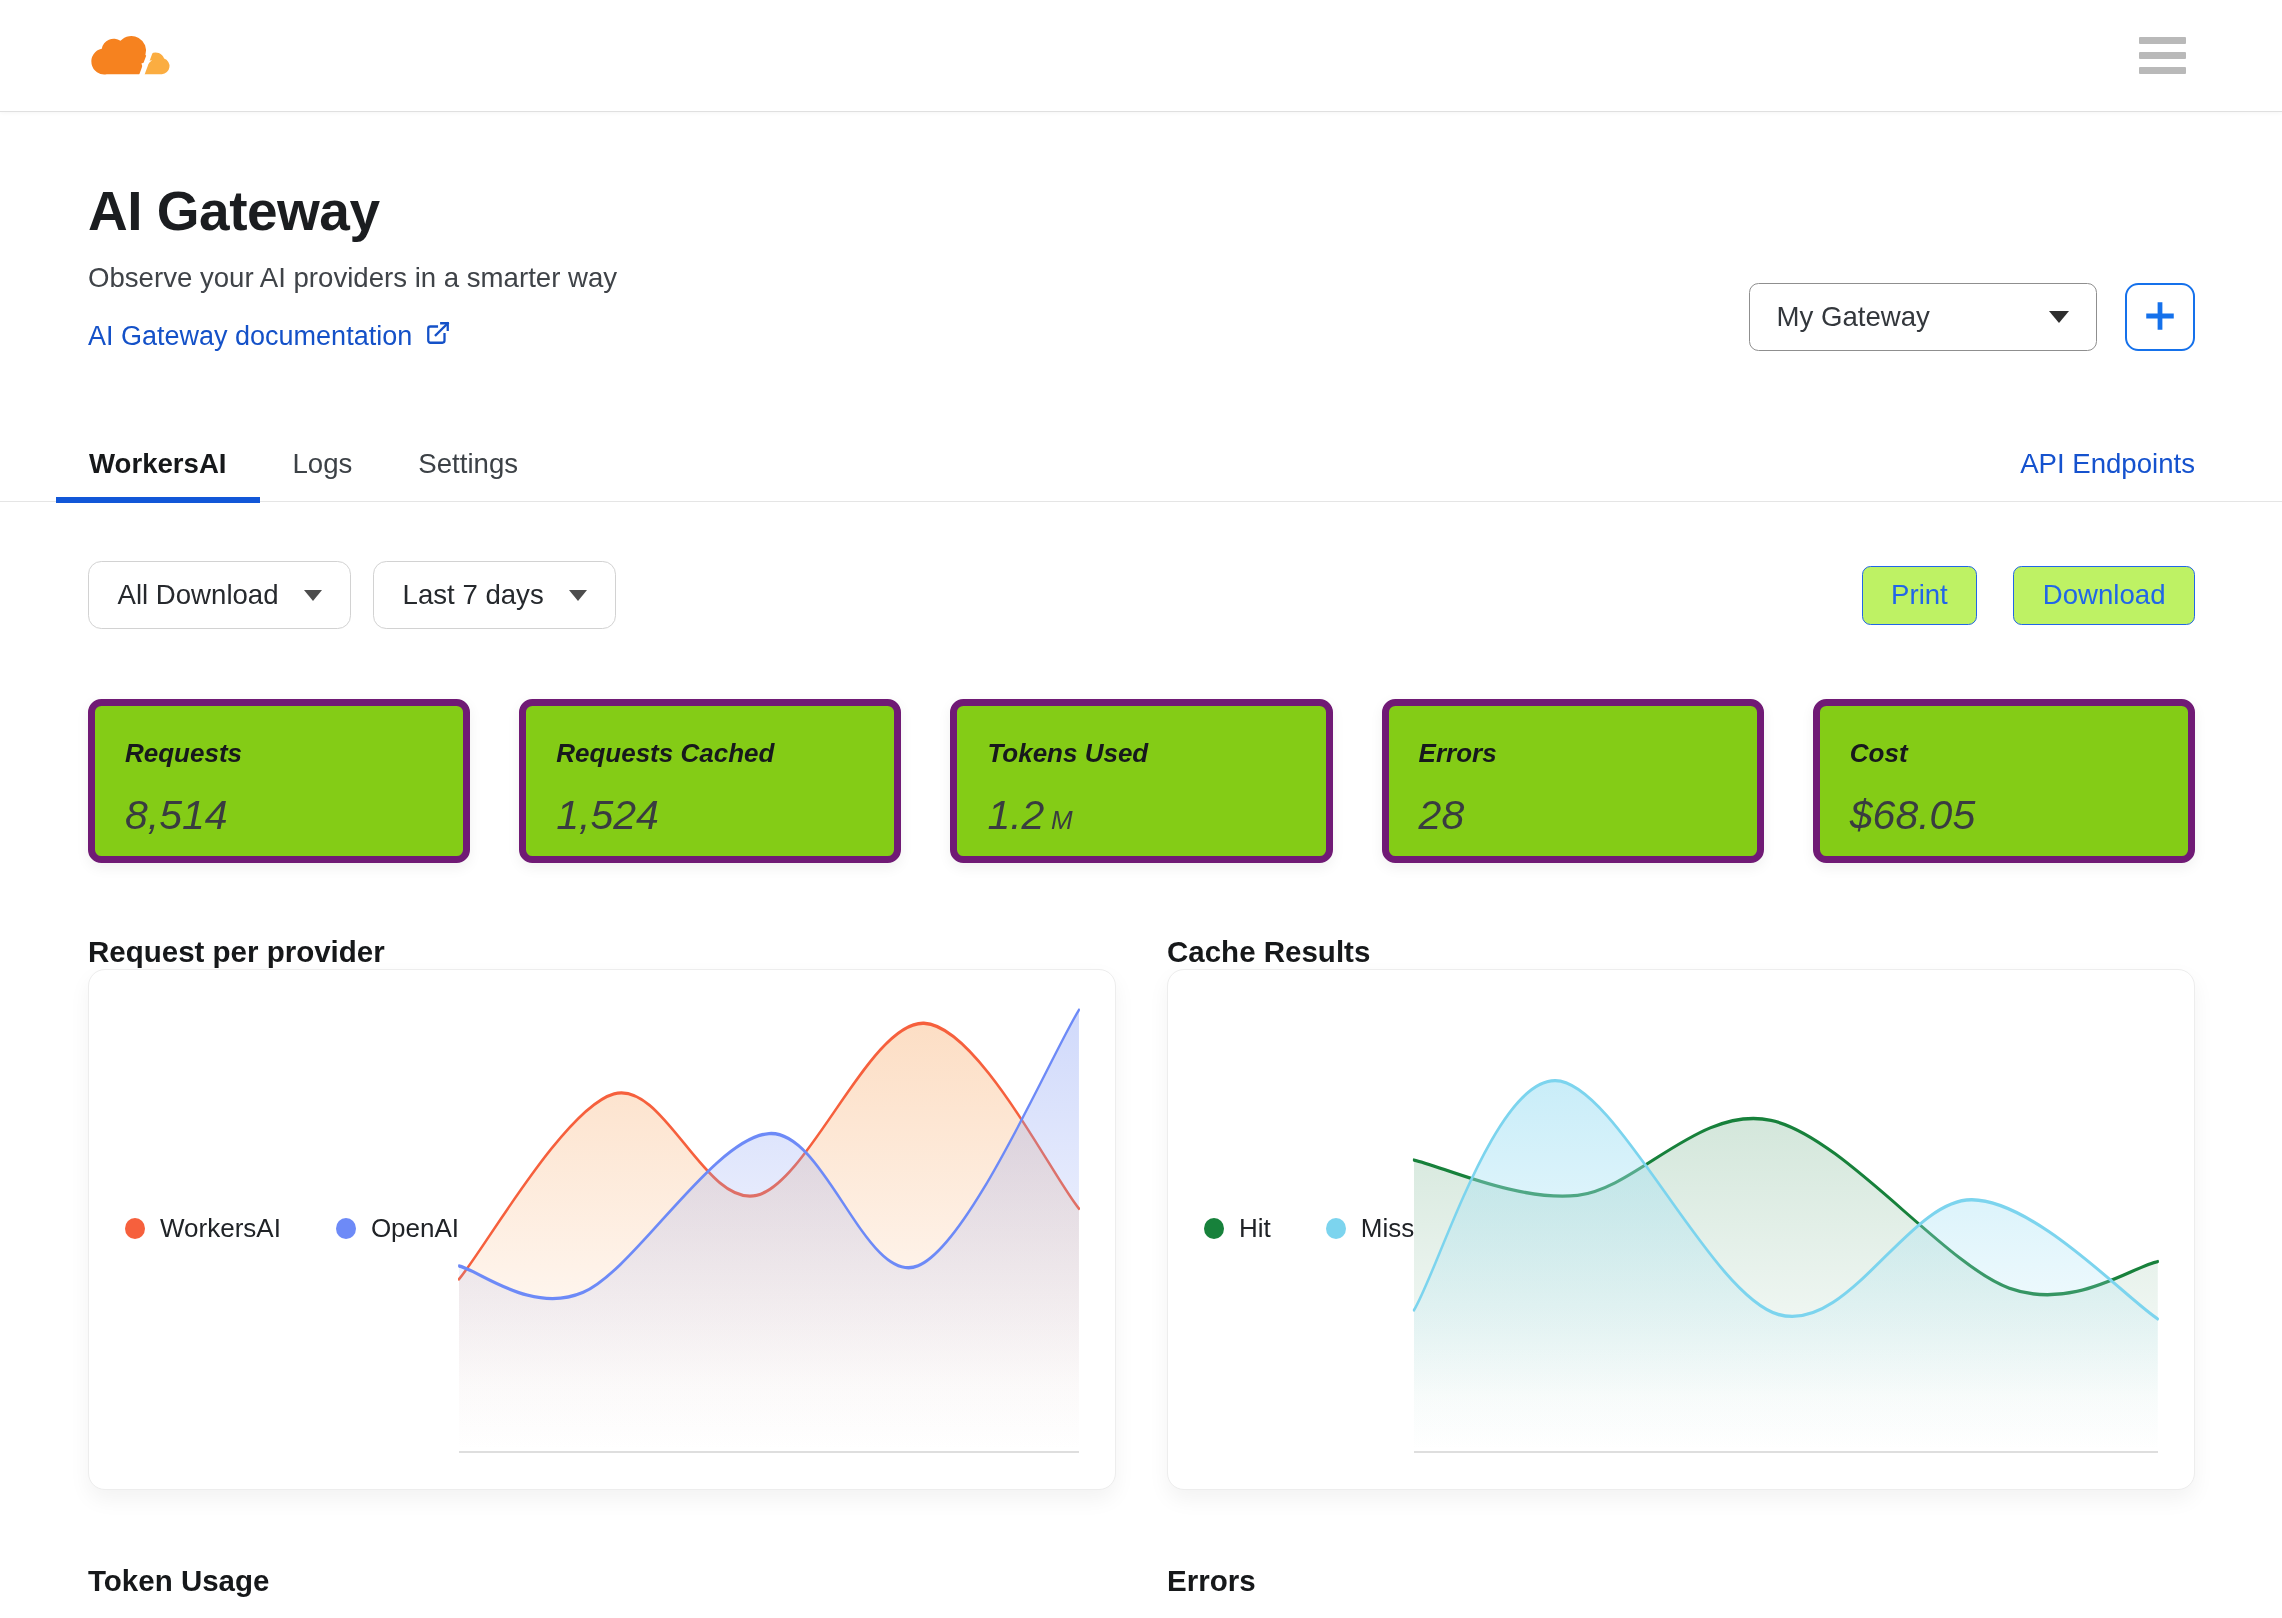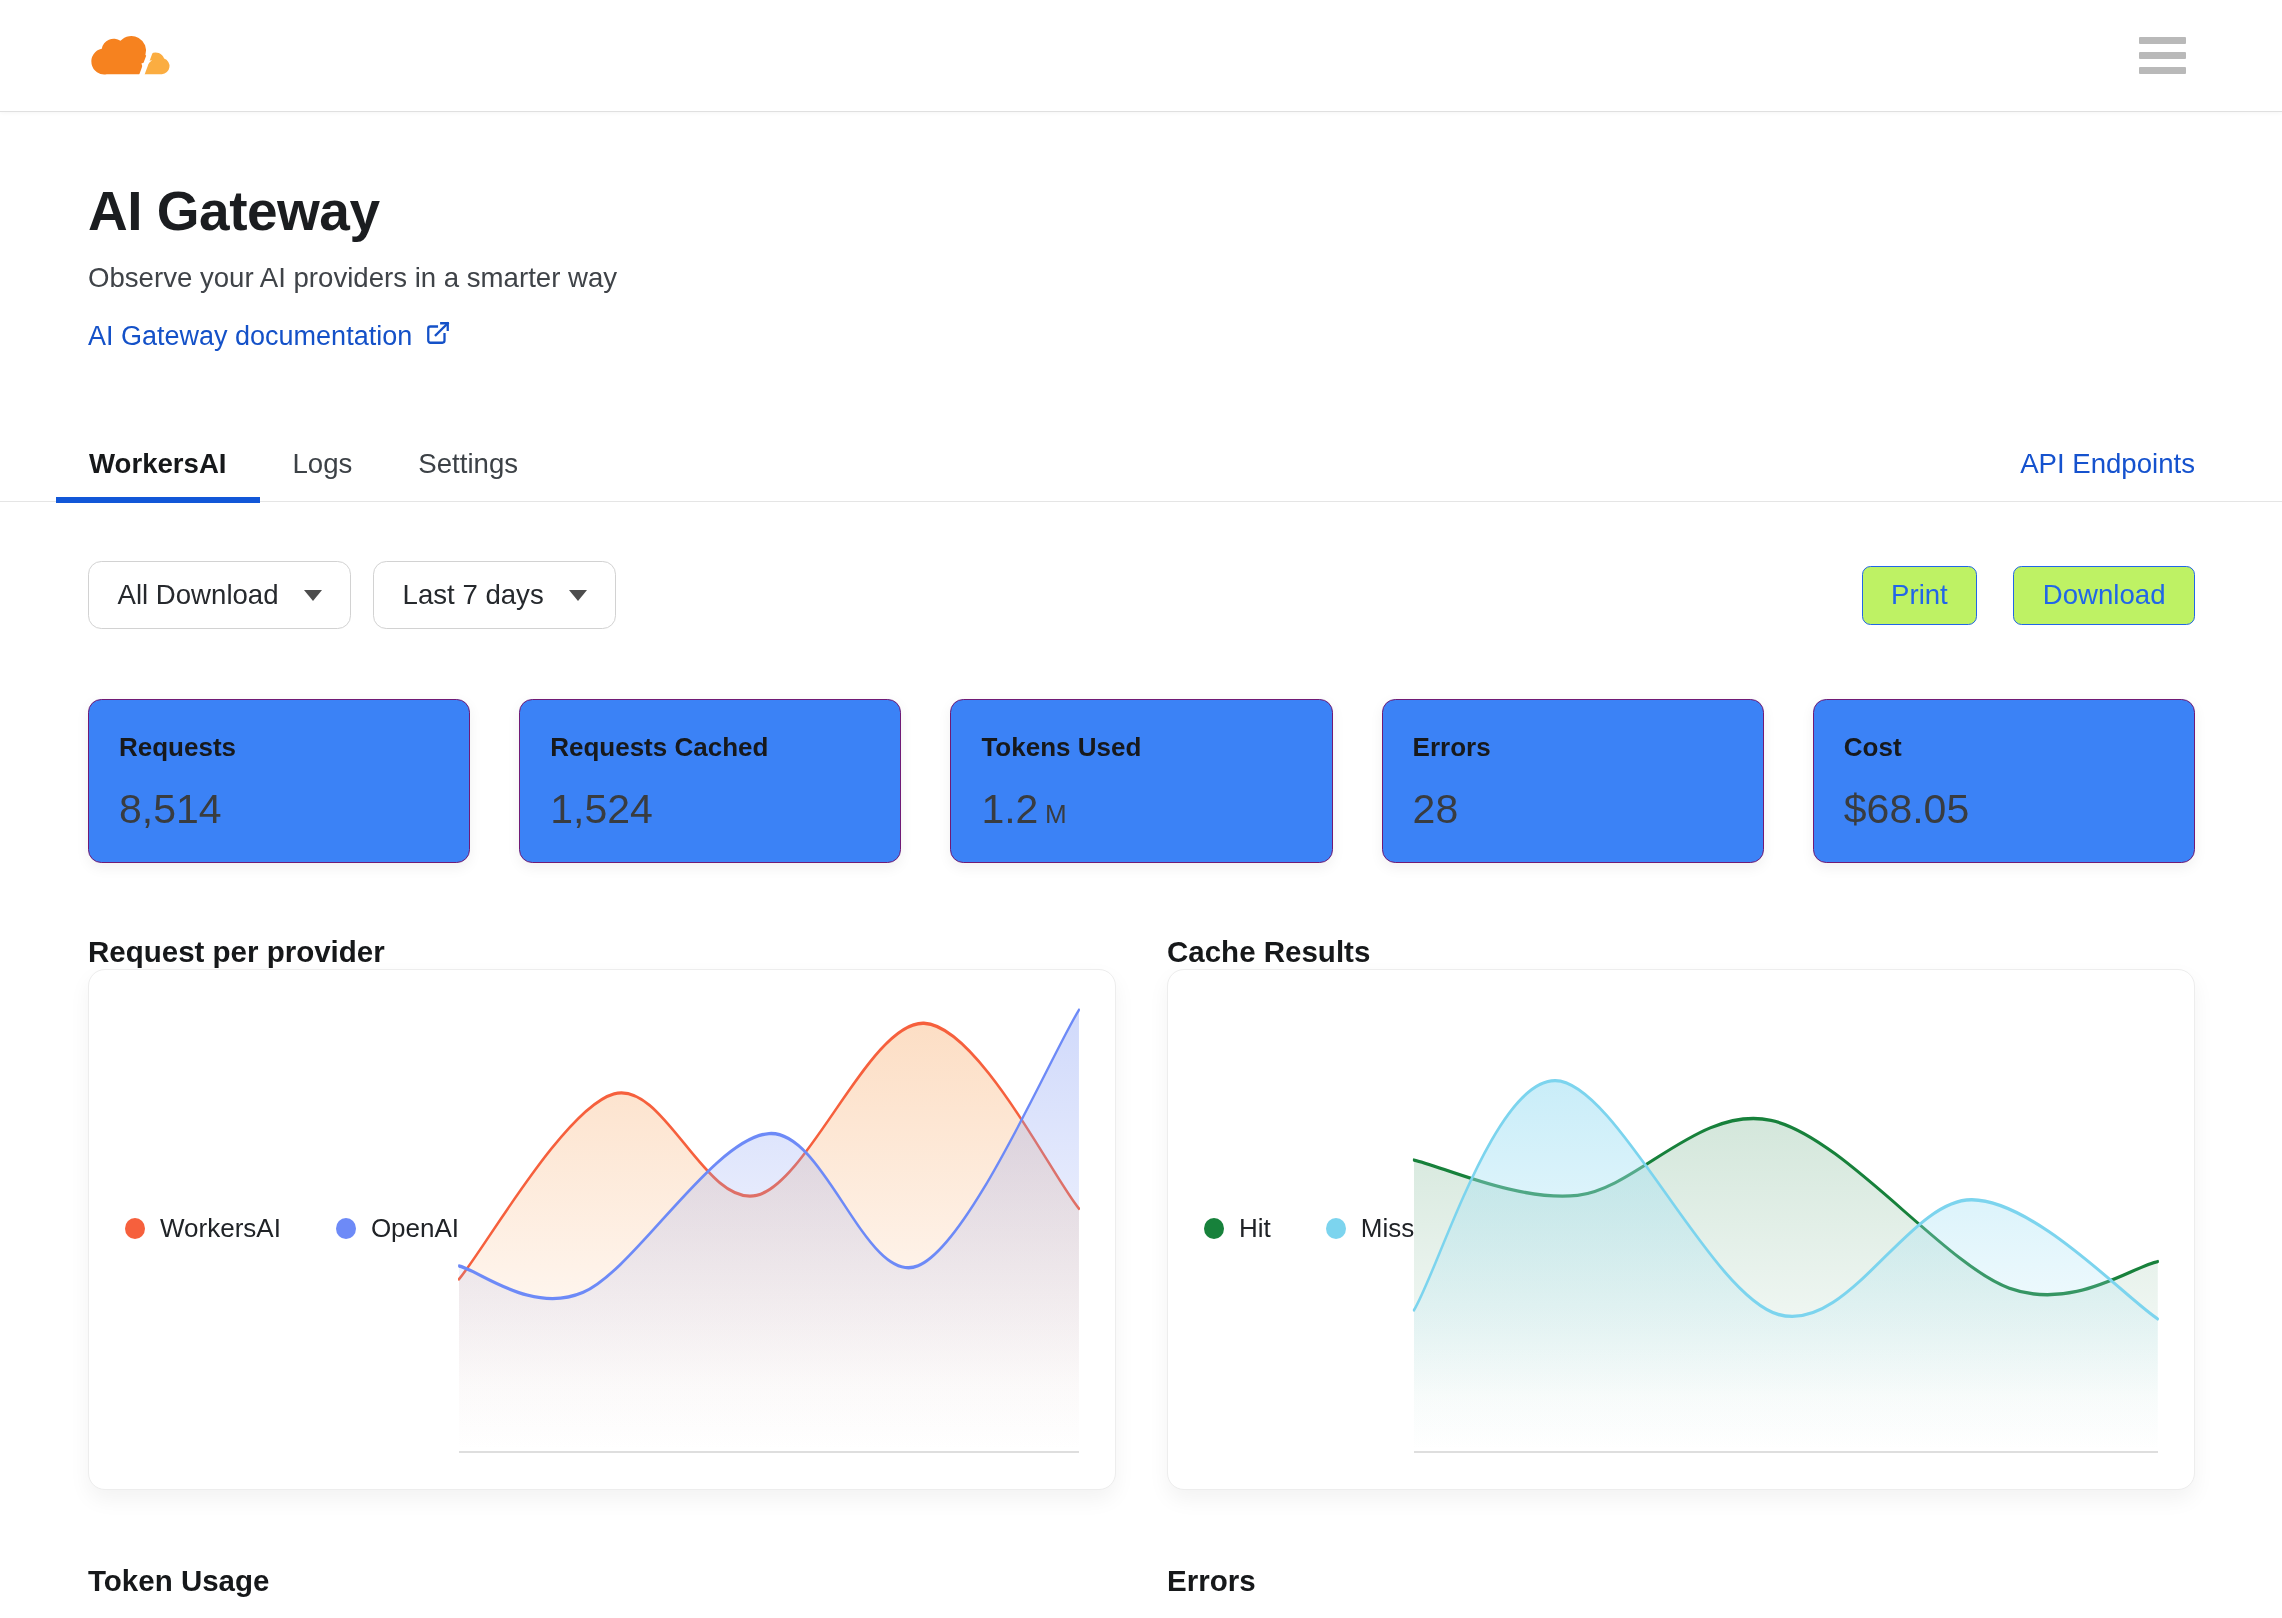--- a/index.html
+++ b/index.html
@@ -54,22 +54,22 @@
     color:#26292d; cursor:pointer; }
   .chip .caret { border-left-width:9.5px; border-right-width:9.5px;
     border-top:11.4px solid #4d4d4d; }
   .btns { display:flex; gap:36px; }
   .btn { height:59px; border:1.9px solid #2166E8; border-radius:8.6px; background:#bef264;
     color:#2166E8; font-size:27.6px; padding:0 28.5px; display:flex; align-items:center;
     cursor:pointer; font-family:inherit; }
 
   
   .stats { margin-top:70px; display:grid; grid-template-columns:repeat(5,1fr); gap:49px; }
-  .stat-card { height:164px; background:#3b82f6; border:1px solid #701a75; border-radius:13.3px;
-    box-shadow:0 4.8px 13.3px rgba(0,0,0,.06); padding:32px 30px; }
+  .stat-card { height:164px; background:#84cc16; border:7px solid #701a75; border-radius:13.3px;
+    box-shadow:0 4.8px 13.3px rgba(0,0,0,.06); padding:32px 30px;font-style:italic; }
   .stat-label { font-size:26px; font-weight:700; color:#17191c; }
   .stat-value { margin-top:23px; font-size:41px; color:#393c40;
     display:flex; align-items:baseline; gap:6.7px; }
   .stat-suffix { font-size:26px; letter-spacing:1px; }
 
   
   .charts { margin-top:72px; display:grid; grid-template-columns:1fr 1fr; gap:51px; }
   .chart-title { font-size:29.5px; font-weight:700; color:#16181a; }
   .chart-card { height:521px; background:#fff; border:1px solid #ededed;
     border-radius:17px; box-shadow:0 9.5px 21px rgba(0,0,0,.05);
@@ -112,20 +112,33 @@
         <span>AI Gateway documentation</span>
         <span>
           <svg width="26" height="26" viewBox="0 0 24 24" fill="none" stroke-width="2.1" stroke-linecap="square" stroke-linejoin="miter">
             <path d="M18 13v6a2 2 0 0 1-2 2H5a2 2 0 0 1-2-2V8a2 2 0 0 1 2-2h6"></path>
             <polyline points="15 3 21 3 21 9"></polyline>
             <line x1="10" y1="14" x2="21" y2="3"></line>
           </svg>
         </span>
       </div>
     </div>
+    <div class="hero-right">
+      <div class="select">
+        <span>My Gateway</span>
+        <span class="caret"></span>
+      </div>
+      <div class="addbtn">
+        <span>
+          <svg width="44" height="44" viewBox="0 0 24 24" fill="none" stroke="#1571EB" stroke-width="2.6">
+            <path d="M12 4.5v15M4.5 12h15"></path>
+          </svg>
+        </span>
+      </div>
+    </div>
   </div>
 
   <div class="tabs-wrap">
     <div class="tabs">
       <div class="tab active">WorkersAI</div>
       <div class="tab">Logs</div>
       <div class="tab">Settings</div>
     </div>
     <div class="api-link">API Endpoints</div>
   </div>

